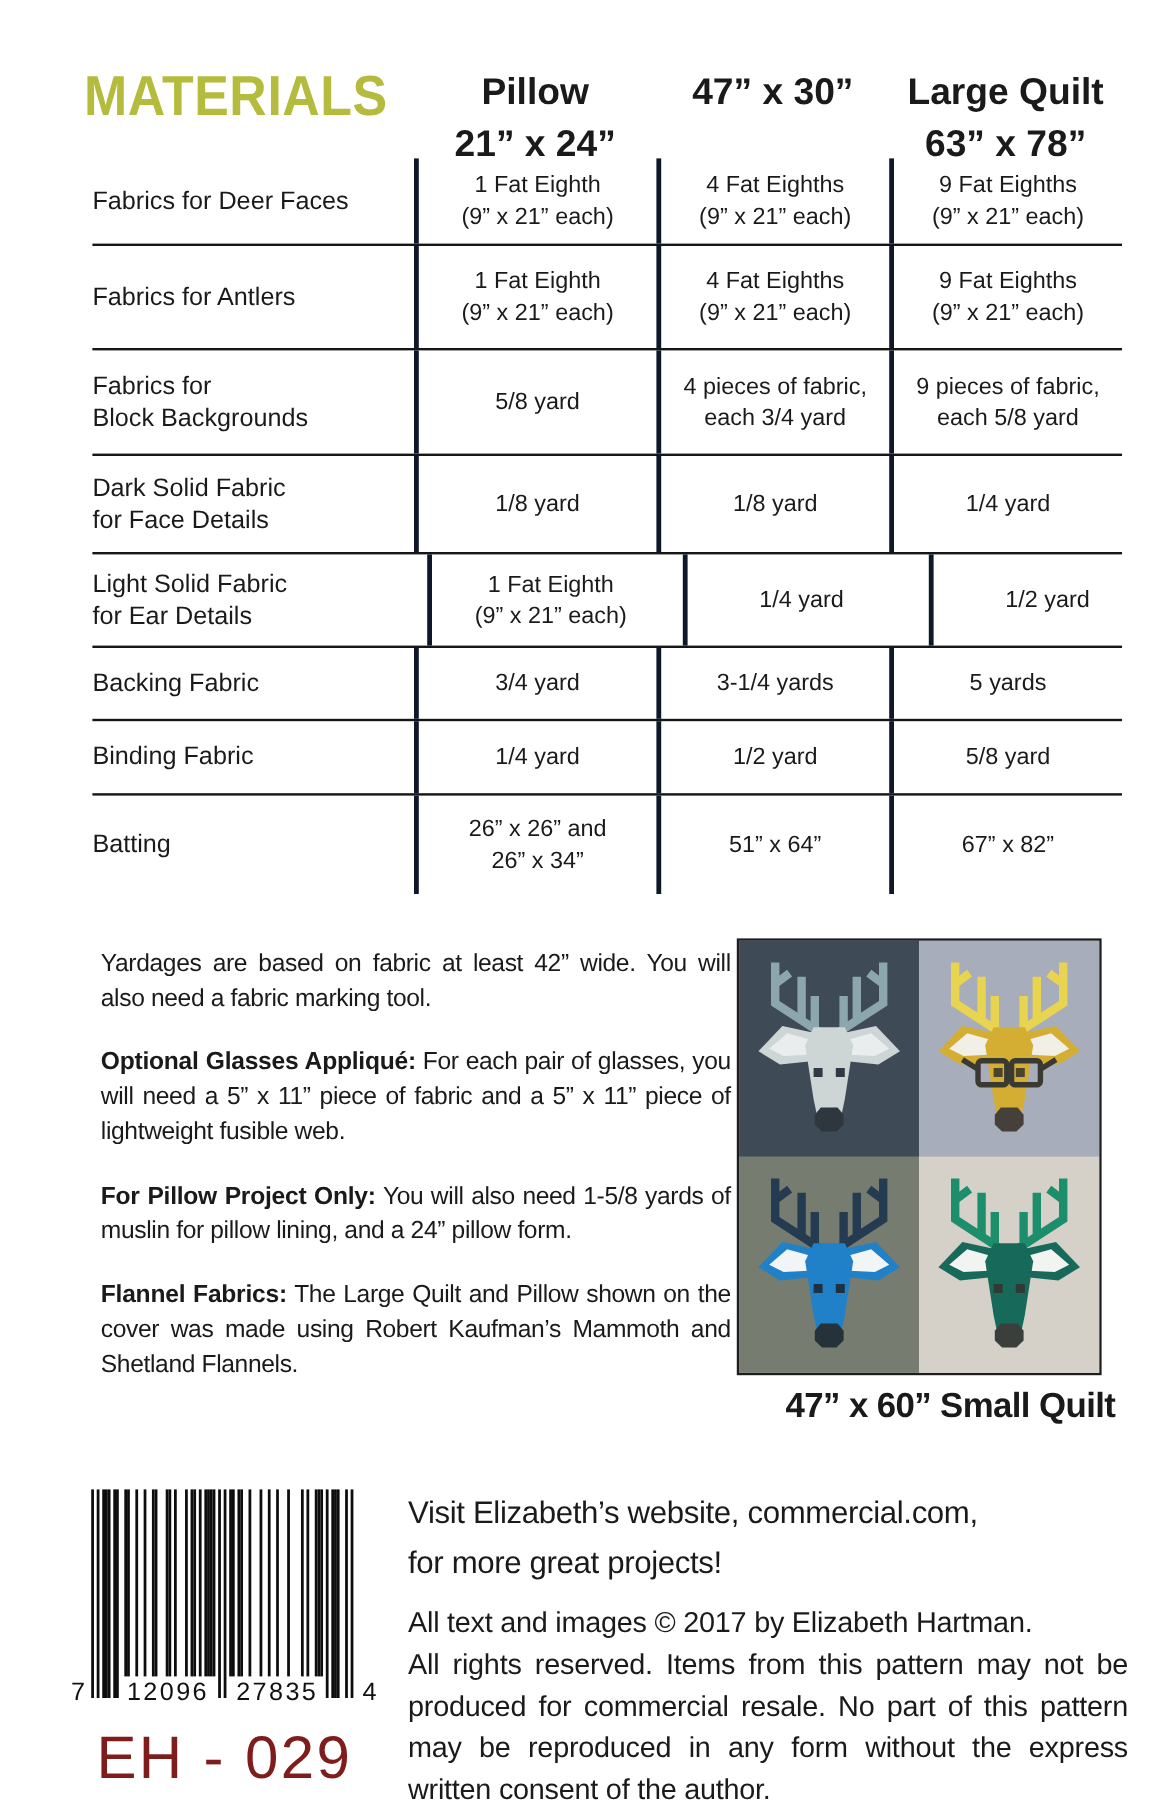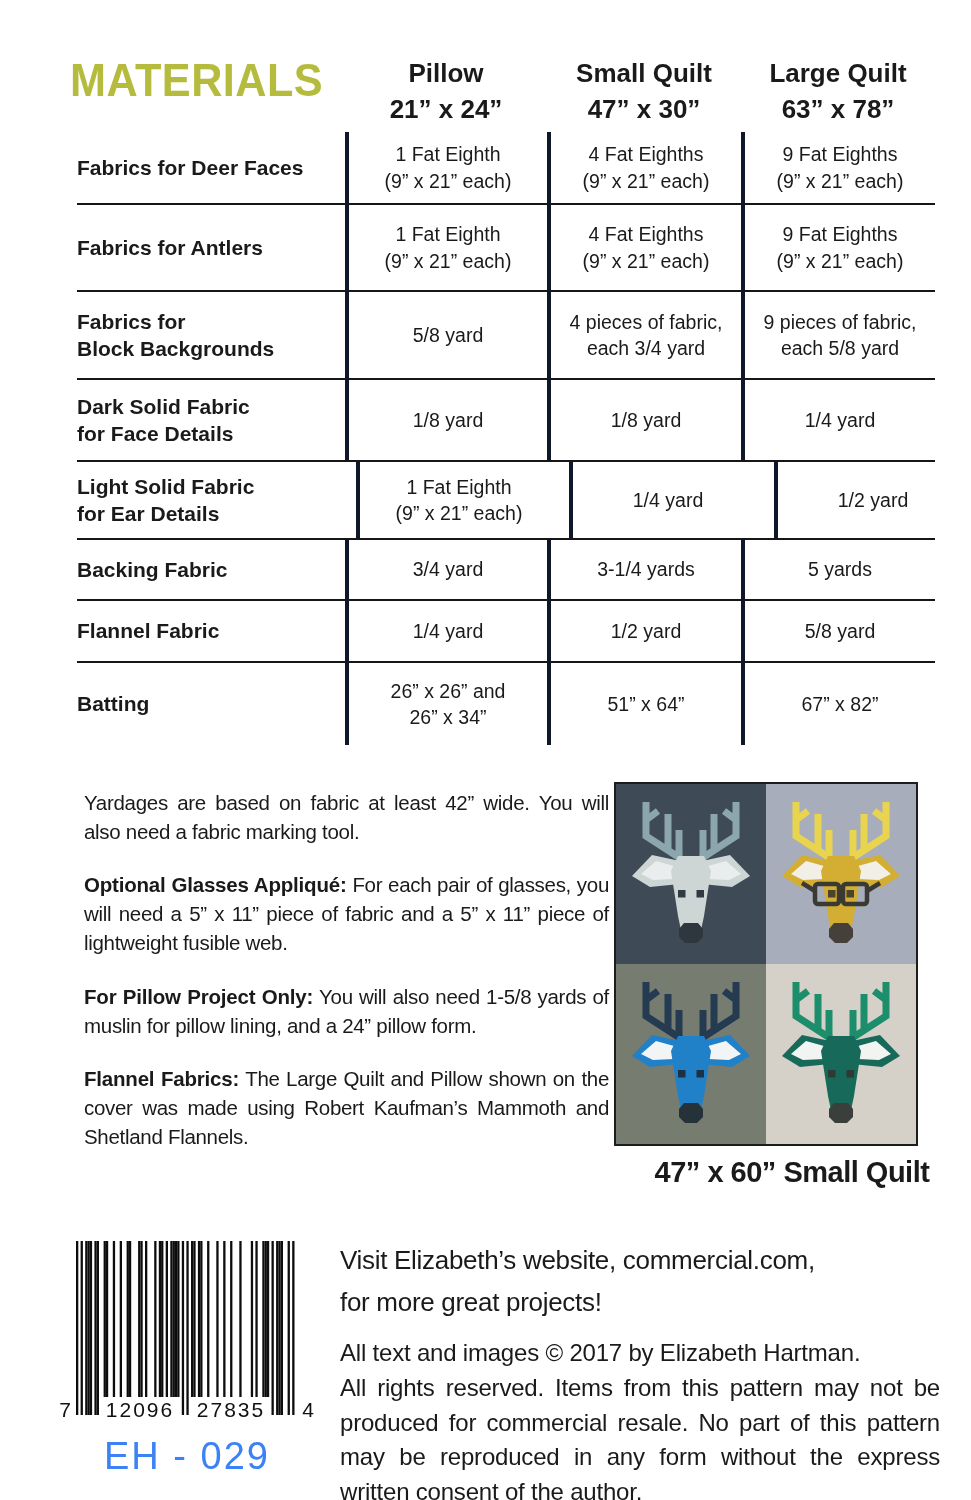--- a/index.html
+++ b/index.html
@@ -11,32 +11,32 @@
     position:absolute; left:70px; top:52px;
     font-size:47px; font-weight:bold; letter-spacing:0.5px;
     transform:scaleX(0.92); transform-origin:left center;
   }
 
   
   .tbl-header{
     position:absolute; left:345px; top:55px; width:590px;
     display:grid; grid-template-columns:202px 194px 194px;
   }
-  .tbl-header .col{ text-align:center; font-weight:bold; font-size:26px; line-height:1.4; }
+  .tbl-header .col{ text-align:center; font-weight:bold; font-size:31px; line-height:1.4; }
   #materials-table{
     position:absolute; left:77px; top:132px; width:858px;
   }
   .trow{
     display:grid; grid-template-columns:268px 202px 194px 194px;
     border-bottom:2px solid #161616;
   }
   .trow:last-child{ border-bottom:none; }
   .trow .lbl{
     display:flex; align-items:center;
-    font-weight:bold; font-size:21px; line-height:1.3; white-space:pre-line;
+    font-weight:normal; font-size:21px; line-height:1.3; white-space:pre-line;
   }
   .trow .val{
     display:flex; align-items:center; justify-content:center; text-align:center;
     font-size:19.5px; line-height:1.35; white-space:pre-line;
     border-left:4px solid #0f172a;
   }
 
   
   #notes{ position:absolute; left:84px; top:788px; width:525px; }
   .note{ font-size:20.5px; line-height:1.42; letter-spacing:-0.3px; text-align:justify; margin-bottom:24px; }
@@ -49,39 +49,38 @@
     display:grid; grid-template-columns:150px 150px; grid-template-rows:180px 180px;
   }
   .qblock{ width:150px; height:180px; overflow:hidden; }
   .qblock svg{ display:block; width:150px; height:180px; }
   #quilt-caption{
     margin-top:10px; text-align:center; font-weight:bold; font-size:29px; letter-spacing:-0.5px;
   }
 
   
   #barcode{ position:absolute; left:56px; top:1241px; width:262px; text-align:center; }
-  #barcode-code{ margin-top:10px; font-size:38px; font-weight:normal; letter-spacing:2px; color:#3b82f6; }
+  #barcode-code{ margin-top:10px; font-size:50px; font-weight:normal; letter-spacing:2px; color:#7f1d1d; }
 
   
   #website-note{ position:absolute; left:340px; top:1240px; width:600px; font-size:26px; line-height:1.6; letter-spacing:-0.3px; }
   #copyright{ position:absolute; left:340px; top:1336px; width:600px; font-size:24px; line-height:1.45; letter-spacing:-0.2px; }
   #copyright .just{ text-align:justify; }
 </style>
 </head>
 <body>
 
 <h1 id="materials-title" style="color: rgb(181, 188, 61);">MATERIALS</h1>
 
 <div class="tbl-header">
   <div class="col">
     <div>Pillow</div>
     <div>21” x 24”</div>
   </div>
   <div class="col">
-    <div>Small Quilt</div>
     <div>47” x 30”</div>
   </div>
   <div class="col">
     <div>Large Quilt</div>
     <div>63” x 78”</div>
   </div>
 </div>
 
 <div id="materials-table">
     <div class="trow" style="min-height: 73px;">
@@ -126,21 +125,21 @@
       <div class="val">1/4 yard</div>
       <div class="val">1/2 yard</div>
     </div>
     <div class="trow" style="min-height: 61px;">
       <div class="lbl">Backing Fabric</div>
       <div class="val">3/4 yard</div>
       <div class="val">3-1/4 yards</div>
       <div class="val">5 yards</div>
     </div>
     <div class="trow" style="min-height: 62px;">
-      <div class="lbl">Flannel Fabric</div>
+      <div class="lbl">Binding Fabric</div>
       <div class="val">1/4 yard</div>
       <div class="val">1/2 yard</div>
       <div class="val">5/8 yard</div>
     </div>
     <div class="trow" style="min-height: 82px;">
       <div class="lbl">Batting</div>
       <div class="val">26” x 26” and
 26” x 34”</div>
       <div class="val">51” x 64”</div>
       <div class="val">67” x 82”</div>

